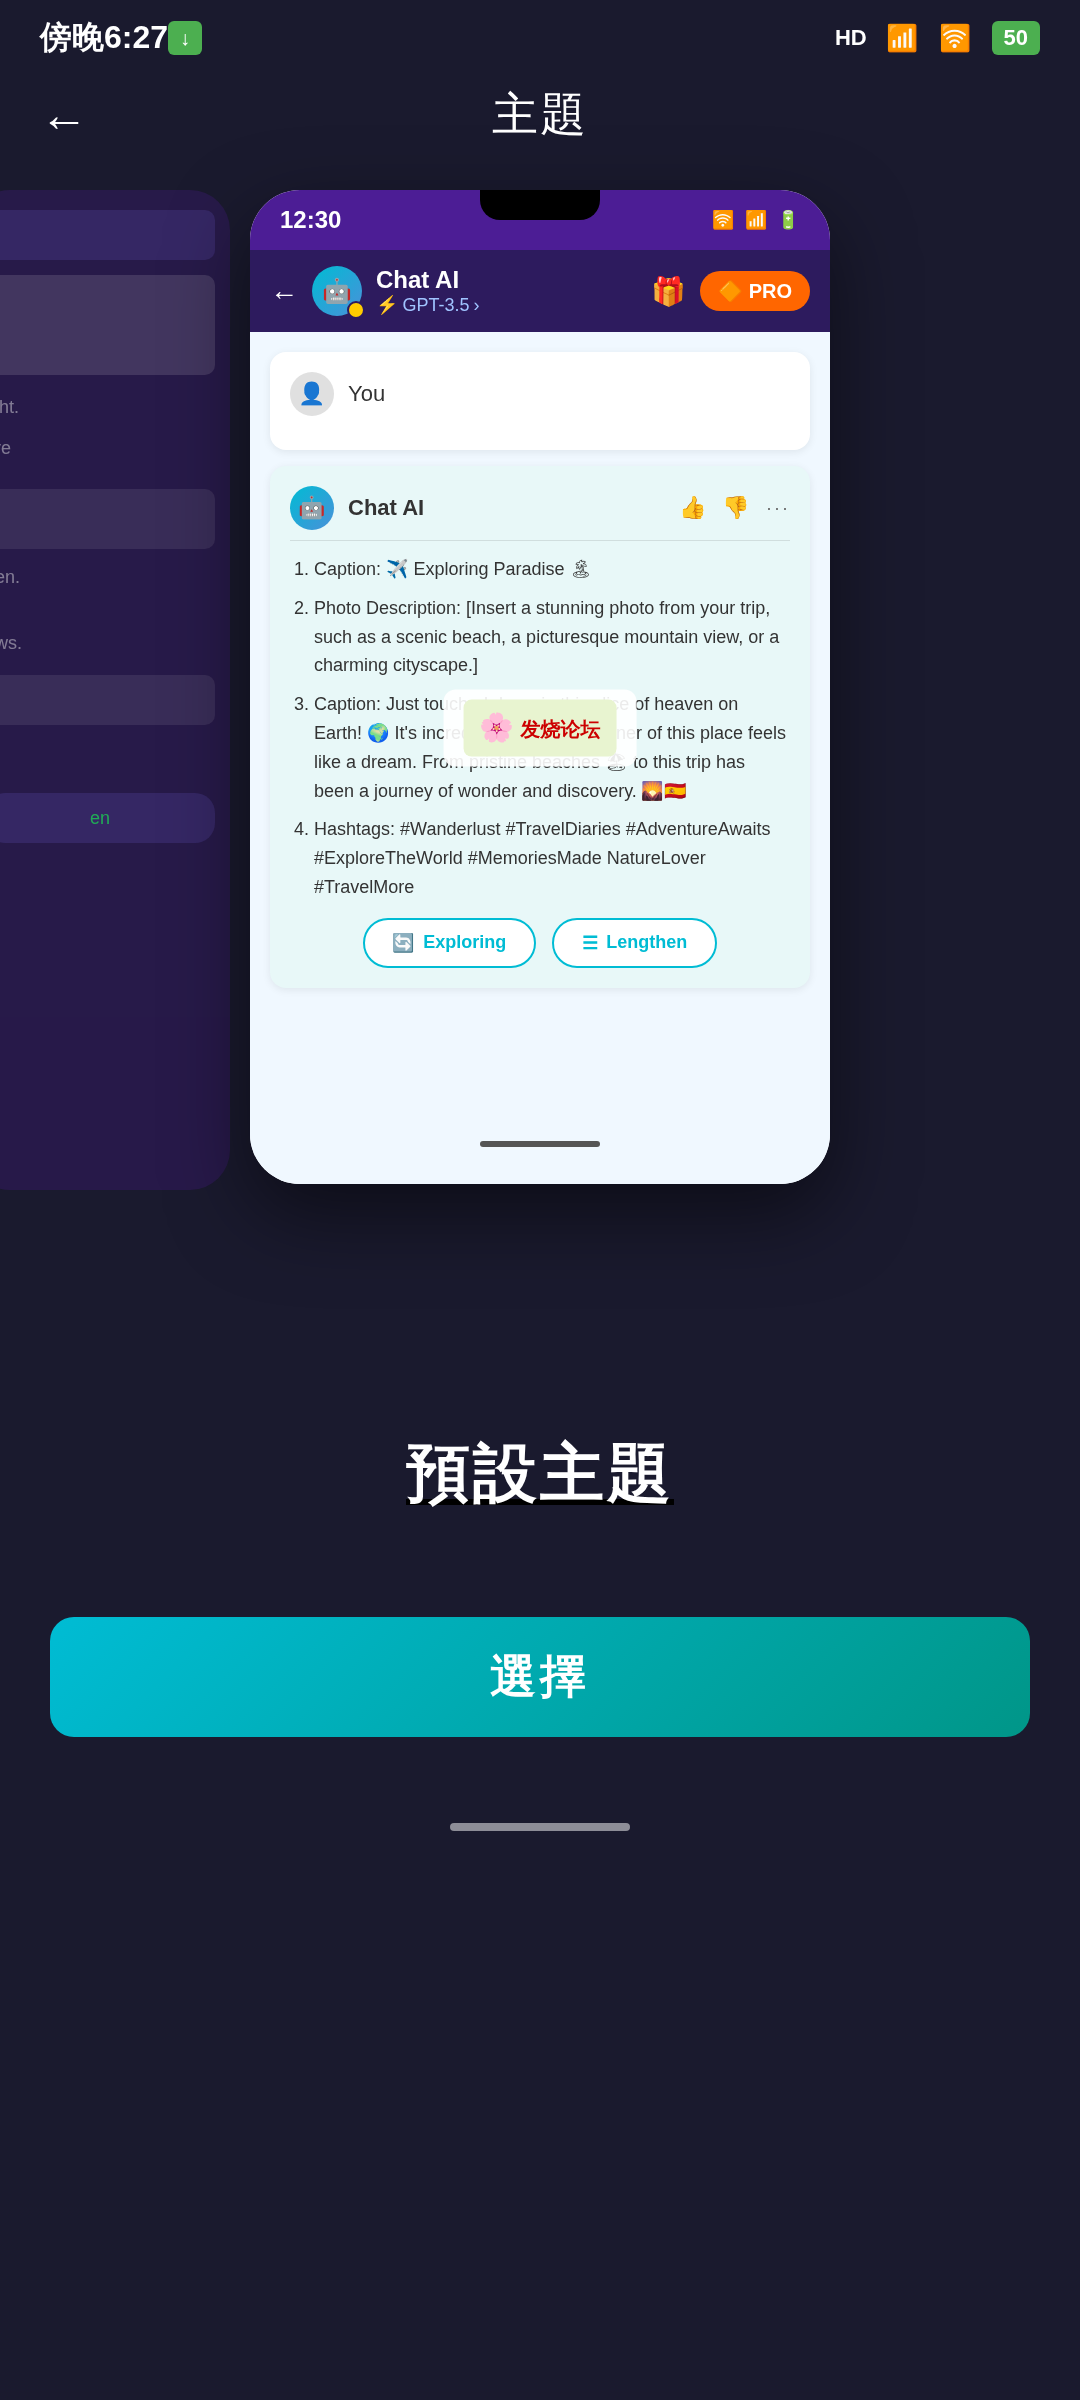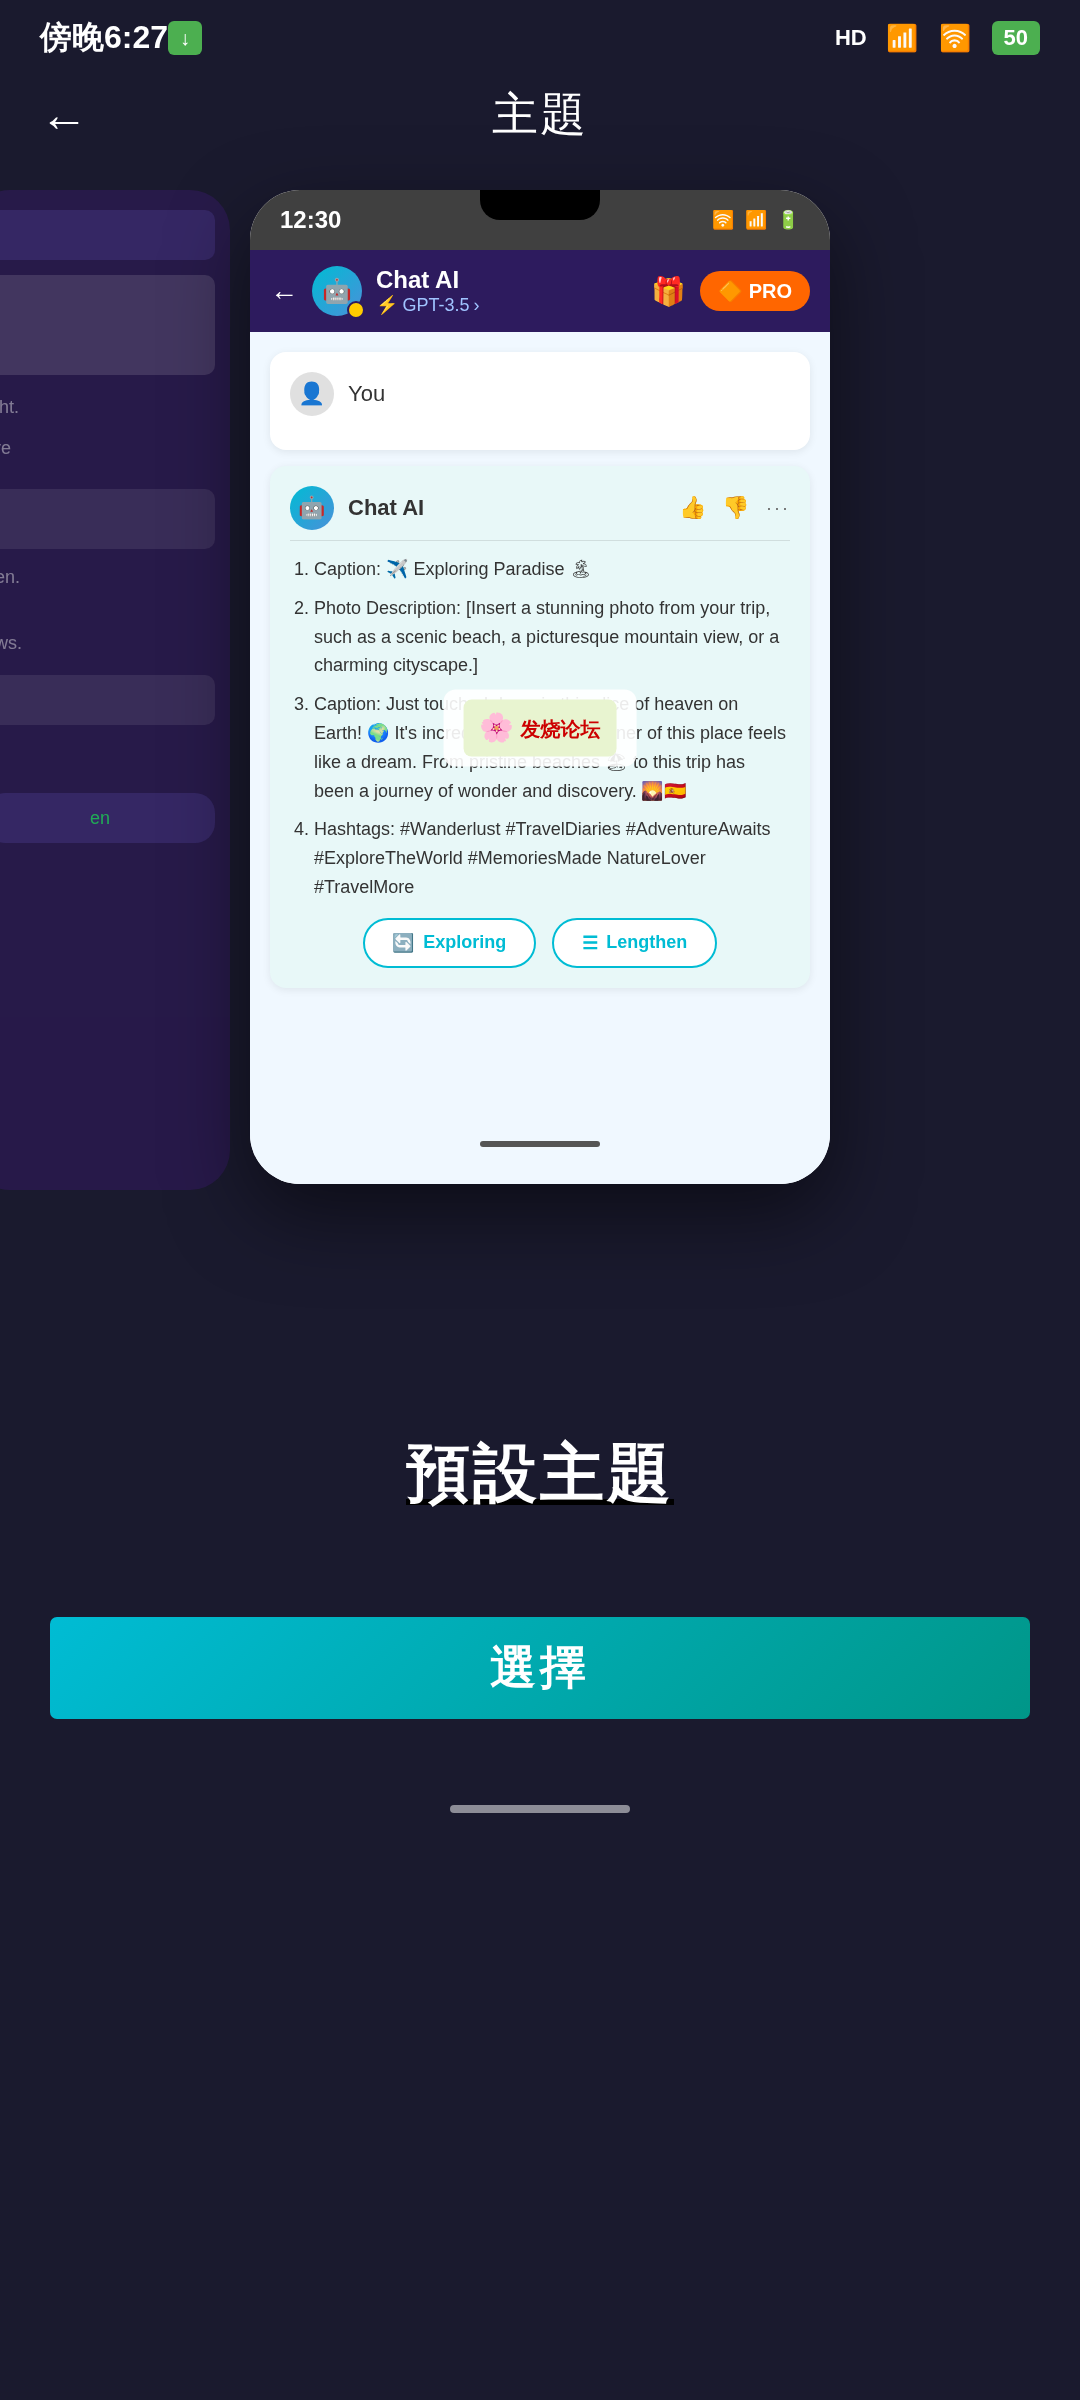--- a/index.html
+++ b/index.html
@@ -110,21 +110,21 @@
     .phone-center {
       width: 580px;
       background: #ffffff;
       border-radius: 50px;
       overflow: hidden;
       box-shadow: 0 30px 80px rgba(0,0,0,0.5);
       position: relative;
       z-index: 10;
     }
     .phone-notch-area {
-      background: #404040;
+      background: #4c1d95;
       height: 60px;
       display: flex;
       align-items: center;
       justify-content: space-between;
       padding: 0 30px;
     }
     .phone-time {
       color: white;
       font-size: 24px;
       font-weight: 600;
@@ -409,22 +409,22 @@
     
     .select-section {
       padding: 30px 50px 60px;
     }
     .select-button {
       width: 100%;
       background: linear-gradient(135deg, #00bcd4, #009688);
       color: white;
       font-size: 46px;
       font-weight: 600;
-      padding: 20px 0;
-      border-radius: 7px;
+      padding: 29px 0;
+      border-radius: 24px;
       text-align: center;
       cursor: pointer;
       border: none;
       letter-spacing: 4px;
     }
 
     
     .bottom-nav {
       height: 60px;
       background: #1a1a2e;

